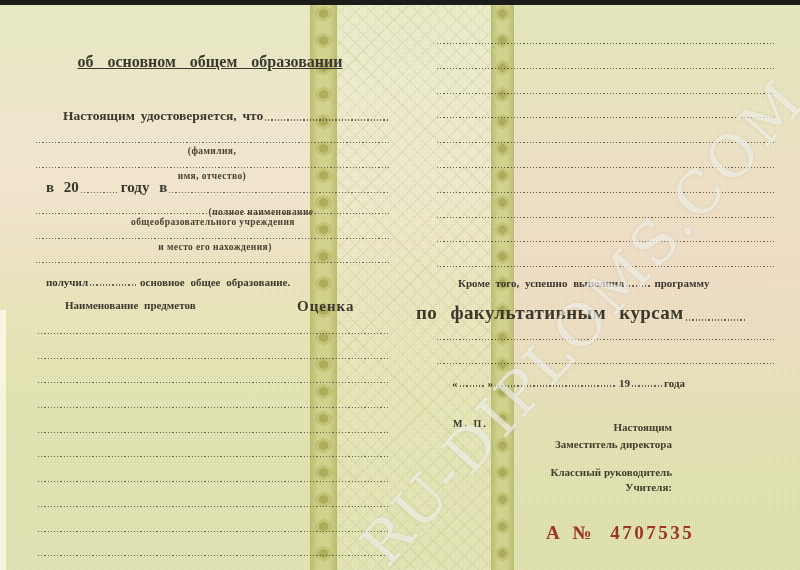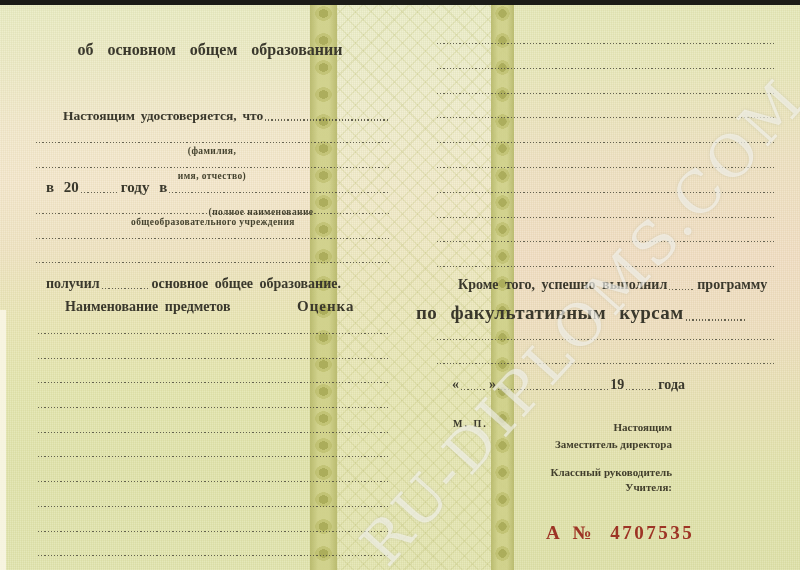--- a/index.html
+++ b/index.html
@@ -45,21 +45,21 @@
     background-image:repeating-linear-gradient(90deg,rgba(78,76,60,0.85) 0 1.2px,transparent 1.2px 3.2px);}
   .fill-fixed{flex:0 0 auto;}
 
   
   .t{position:absolute;z-index:6;color:#3a382c;font-weight:bold;line-height:1.15;}
   .row{display:flex;align-items:flex-start;white-space:nowrap;}
   .center{text-align:center;}
   .title{font-size:17px;letter-spacing:1.5px;}
   .subtitle{font-size:16px;word-spacing:10px;}
   .body{font-size:13.5px;word-spacing:2.5px;}
-  .body-lg{font-size:14px;word-spacing:3px;}
+  .body-lg{font-size:11px;word-spacing:3px;}
   .hint{font-size:9.5px;letter-spacing:0.4px;font-weight:bold;color:#45432f;}
   .sig{position:absolute;z-index:6;color:#413e2c;font-weight:bold;font-size:11px;right:128px;white-space:nowrap;}
   .seal{font-size:10px;letter-spacing:2px;}
   .serial{font-size:19px;color:#9d3425;letter-spacing:1px;word-spacing:6px;}
   .serial .num{letter-spacing:2.5px;margin-left:6px;}
   .watermark{position:absolute;left:263px;top:288px;width:640px;z-index:40;pointer-events:none;
     font-family:"DejaVu Serif","Liberation Serif",serif;font-size:58px;font-weight:normal;
     color:rgba(255,255,255,0.52);letter-spacing:4px;text-align:center;
     text-shadow:0 0 3px rgba(185,185,160,0.45);
     transform:rotate(-48deg);transform-origin:50% 50%;}
@@ -71,21 +71,21 @@
 
   <div class="page-left"></div>
   <div class="gutter"></div>
   <div class="page-right"></div>
   <div class="band band-left"></div>
   <div class="band band-right"></div>
   <div class="texture"></div>
   <div class="top-edge"></div>
   <div class="left-edge"></div>
 
-  <div class="t subtitle center" style="left:27px;top:41px;width:366px;">об основном общем образовании</div>
+  <div class="t subtitle center" style="left:27px;top:53px;width:366px;text-decoration:underline;">об основном общем образовании</div>
 
   <div class="t body row" style="left:63px;top:108px;width:327px;">
     <span>Настоящим удостоверяется, что</span>
     <span class="fill"></span>
   </div>
 
   <div class="dl dl-lf" style="top:141px;"></div>
   <div class="t hint center" style="left:27px;top:146px;width:370px;">(фамилия,</div>
 
   <div class="dl dl-lf" style="top:166px;"></div>
@@ -96,20 +96,21 @@
     <span class="fill fill-fixed" style="width:38px;"></span>
     <span>году в</span>
     <span class="fill"></span>
   </div>
   <div class="t hint center" style="left:161px;top:207px;width:200px;">(полное наименование</div>
 
   <div class="dl dl-lf" style="top:212px;"></div>
   <div class="t hint center" style="left:27px;top:217px;width:372px;">общеобразовательного учреждения</div>
 
   <div class="dl dl-lf" style="top:237px;"></div>
+  <div class="t hint center" style="left:27px;top:242px;width:376px;">и место его нахождения)</div>
 
   <div class="dl dl-lf" style="top:261px;"></div>
 
   <div class="t body-lg row" style="left:46px;top:276px;width:302px;">
     <span>получил</span>
     <span class="fill fill-fixed" style="width:48px;"></span>
     <span>основное общее образование.</span>
   </div>
 
   <div class="t body-lg" style="left:65px;top:299px;">Наименование предметов</div>

